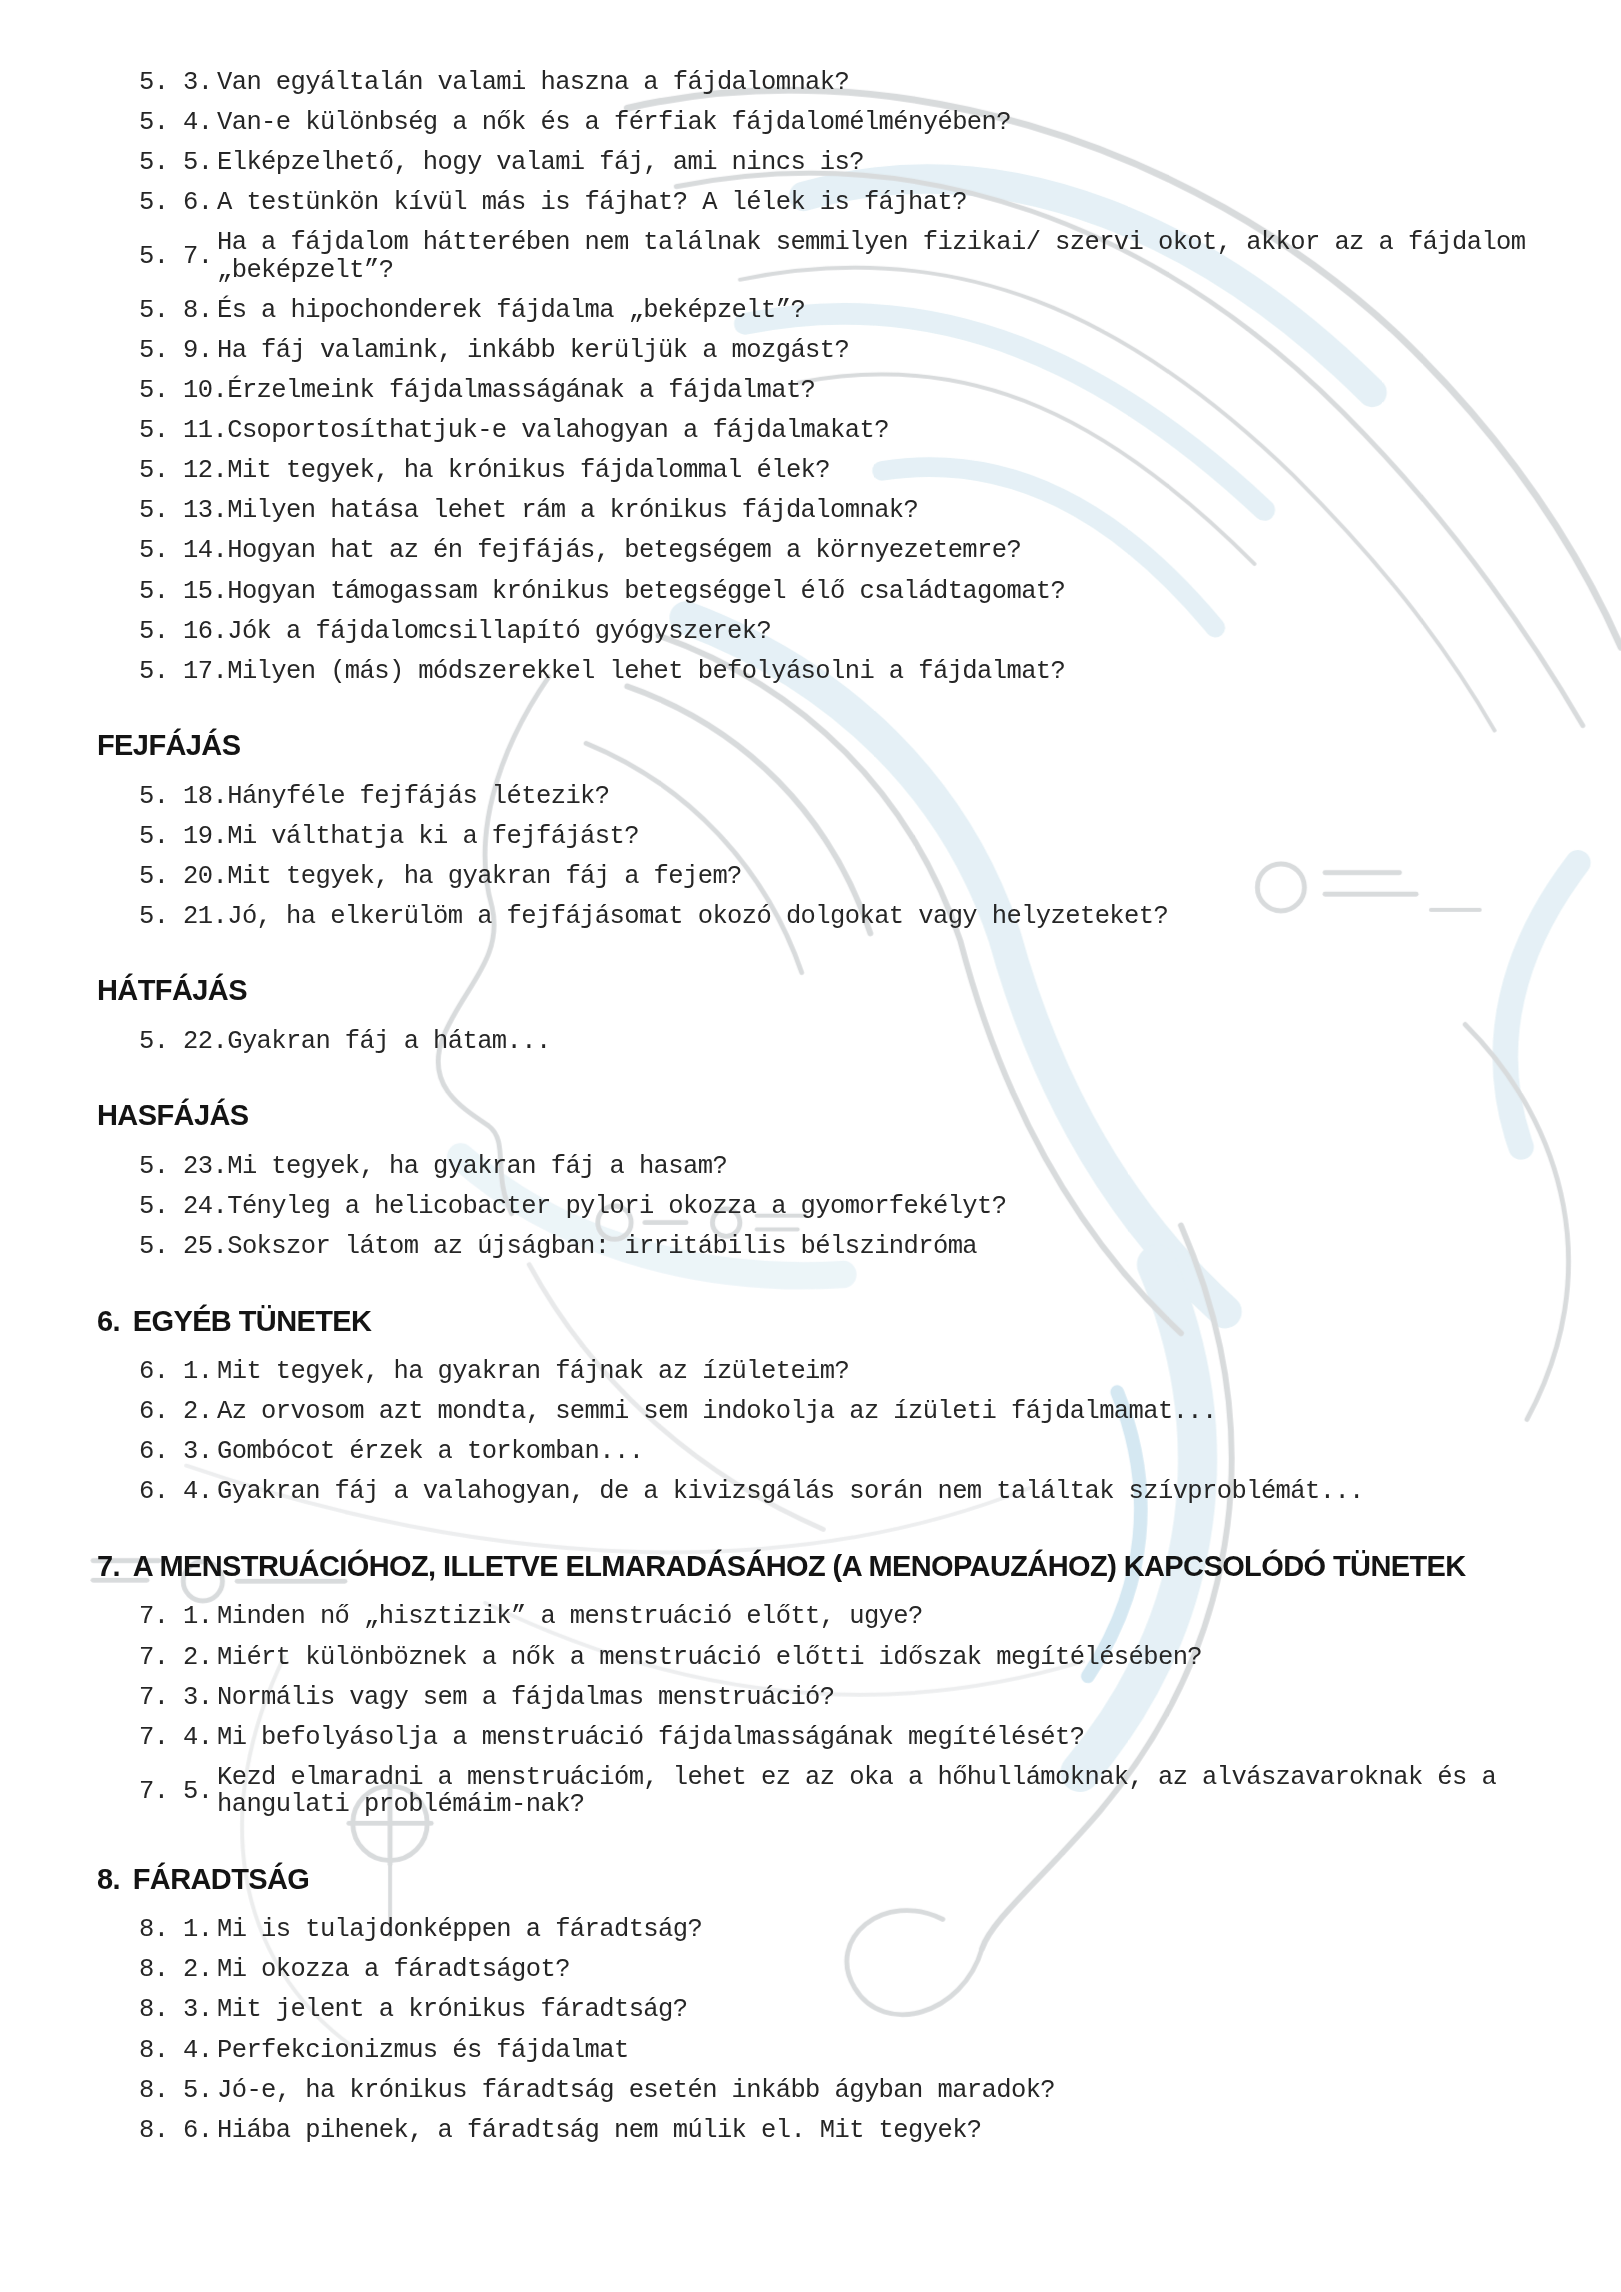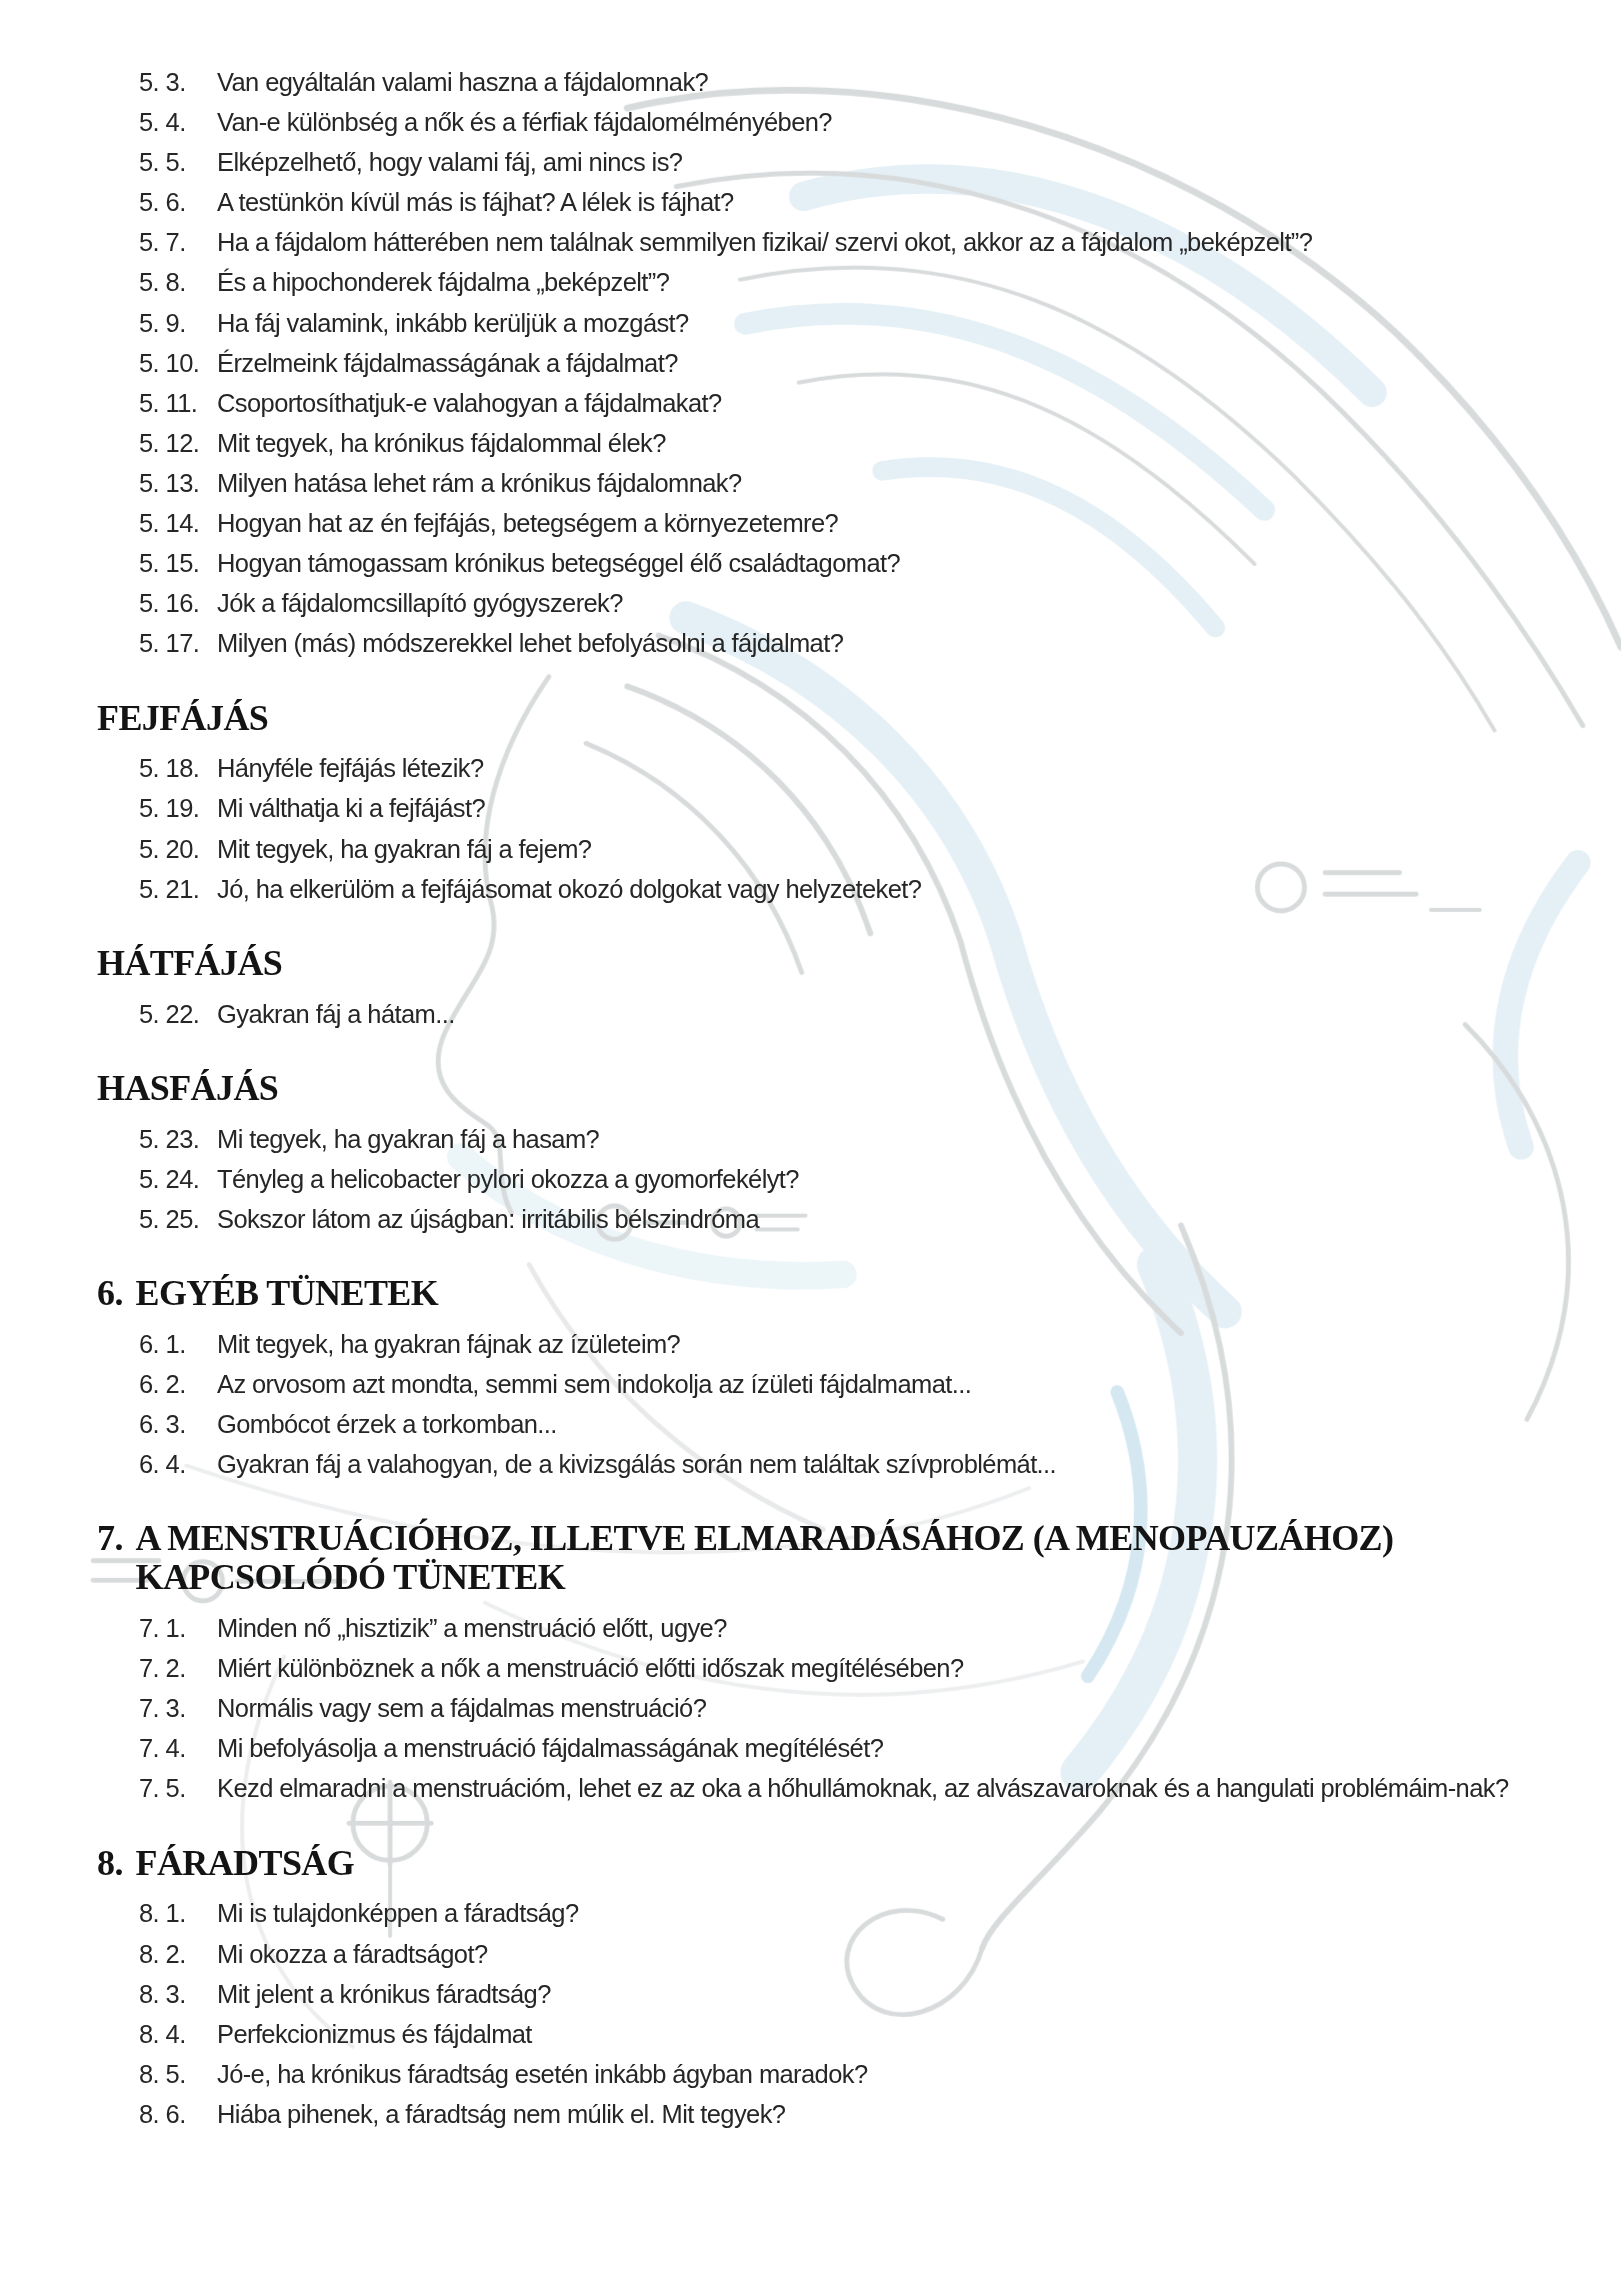--- a/index.html
+++ b/index.html
@@ -20,45 +20,45 @@
   }
   .content {
     position: absolute;
     inset: 0;
     z-index: 1;
     padding: 69px 78px 0 97px;
     box-sizing: border-box;
   }
   .toc-item {
     display: flex;
-    align-items: flex-end;
+    align-items: center;
     padding-left: 42px;
     margin-bottom: 12.7px;
     font-size: 25.5px;
     line-height: 27.4px;
     letter-spacing: -0.6px;
     color: var(--text-color, #252525);
+    font-family: Liberation Mono, monospace;
   }
   .toc-item .num {
     flex: 0 0 78px;
     white-space: nowrap;
   }
   .toc-item .txt {
     flex: 0 1 auto;
     max-width: 1318px;
   }
   .toc-heading {
     margin: 41px 0 17.6px 0;
-    font-size: 36px;
+    font-size: 29px;
     line-height: 39px;
     font-weight: bold;
     letter-spacing: -0.6px;
     color: var(--heading-color, #141414);
     display: flex;
-    font-family: Liberation Serif, serif;
   }
   .toc-heading .hnum { margin-right: 12.7px; }
   .wm-faint { opacity: 0.55; }
 </style>
 </head>
 <body>
 
 <div class="page">
 
   <svg class="watermark" viewBox="0 0 1654 2339" width="1621" height="2293" aria-hidden="true">

